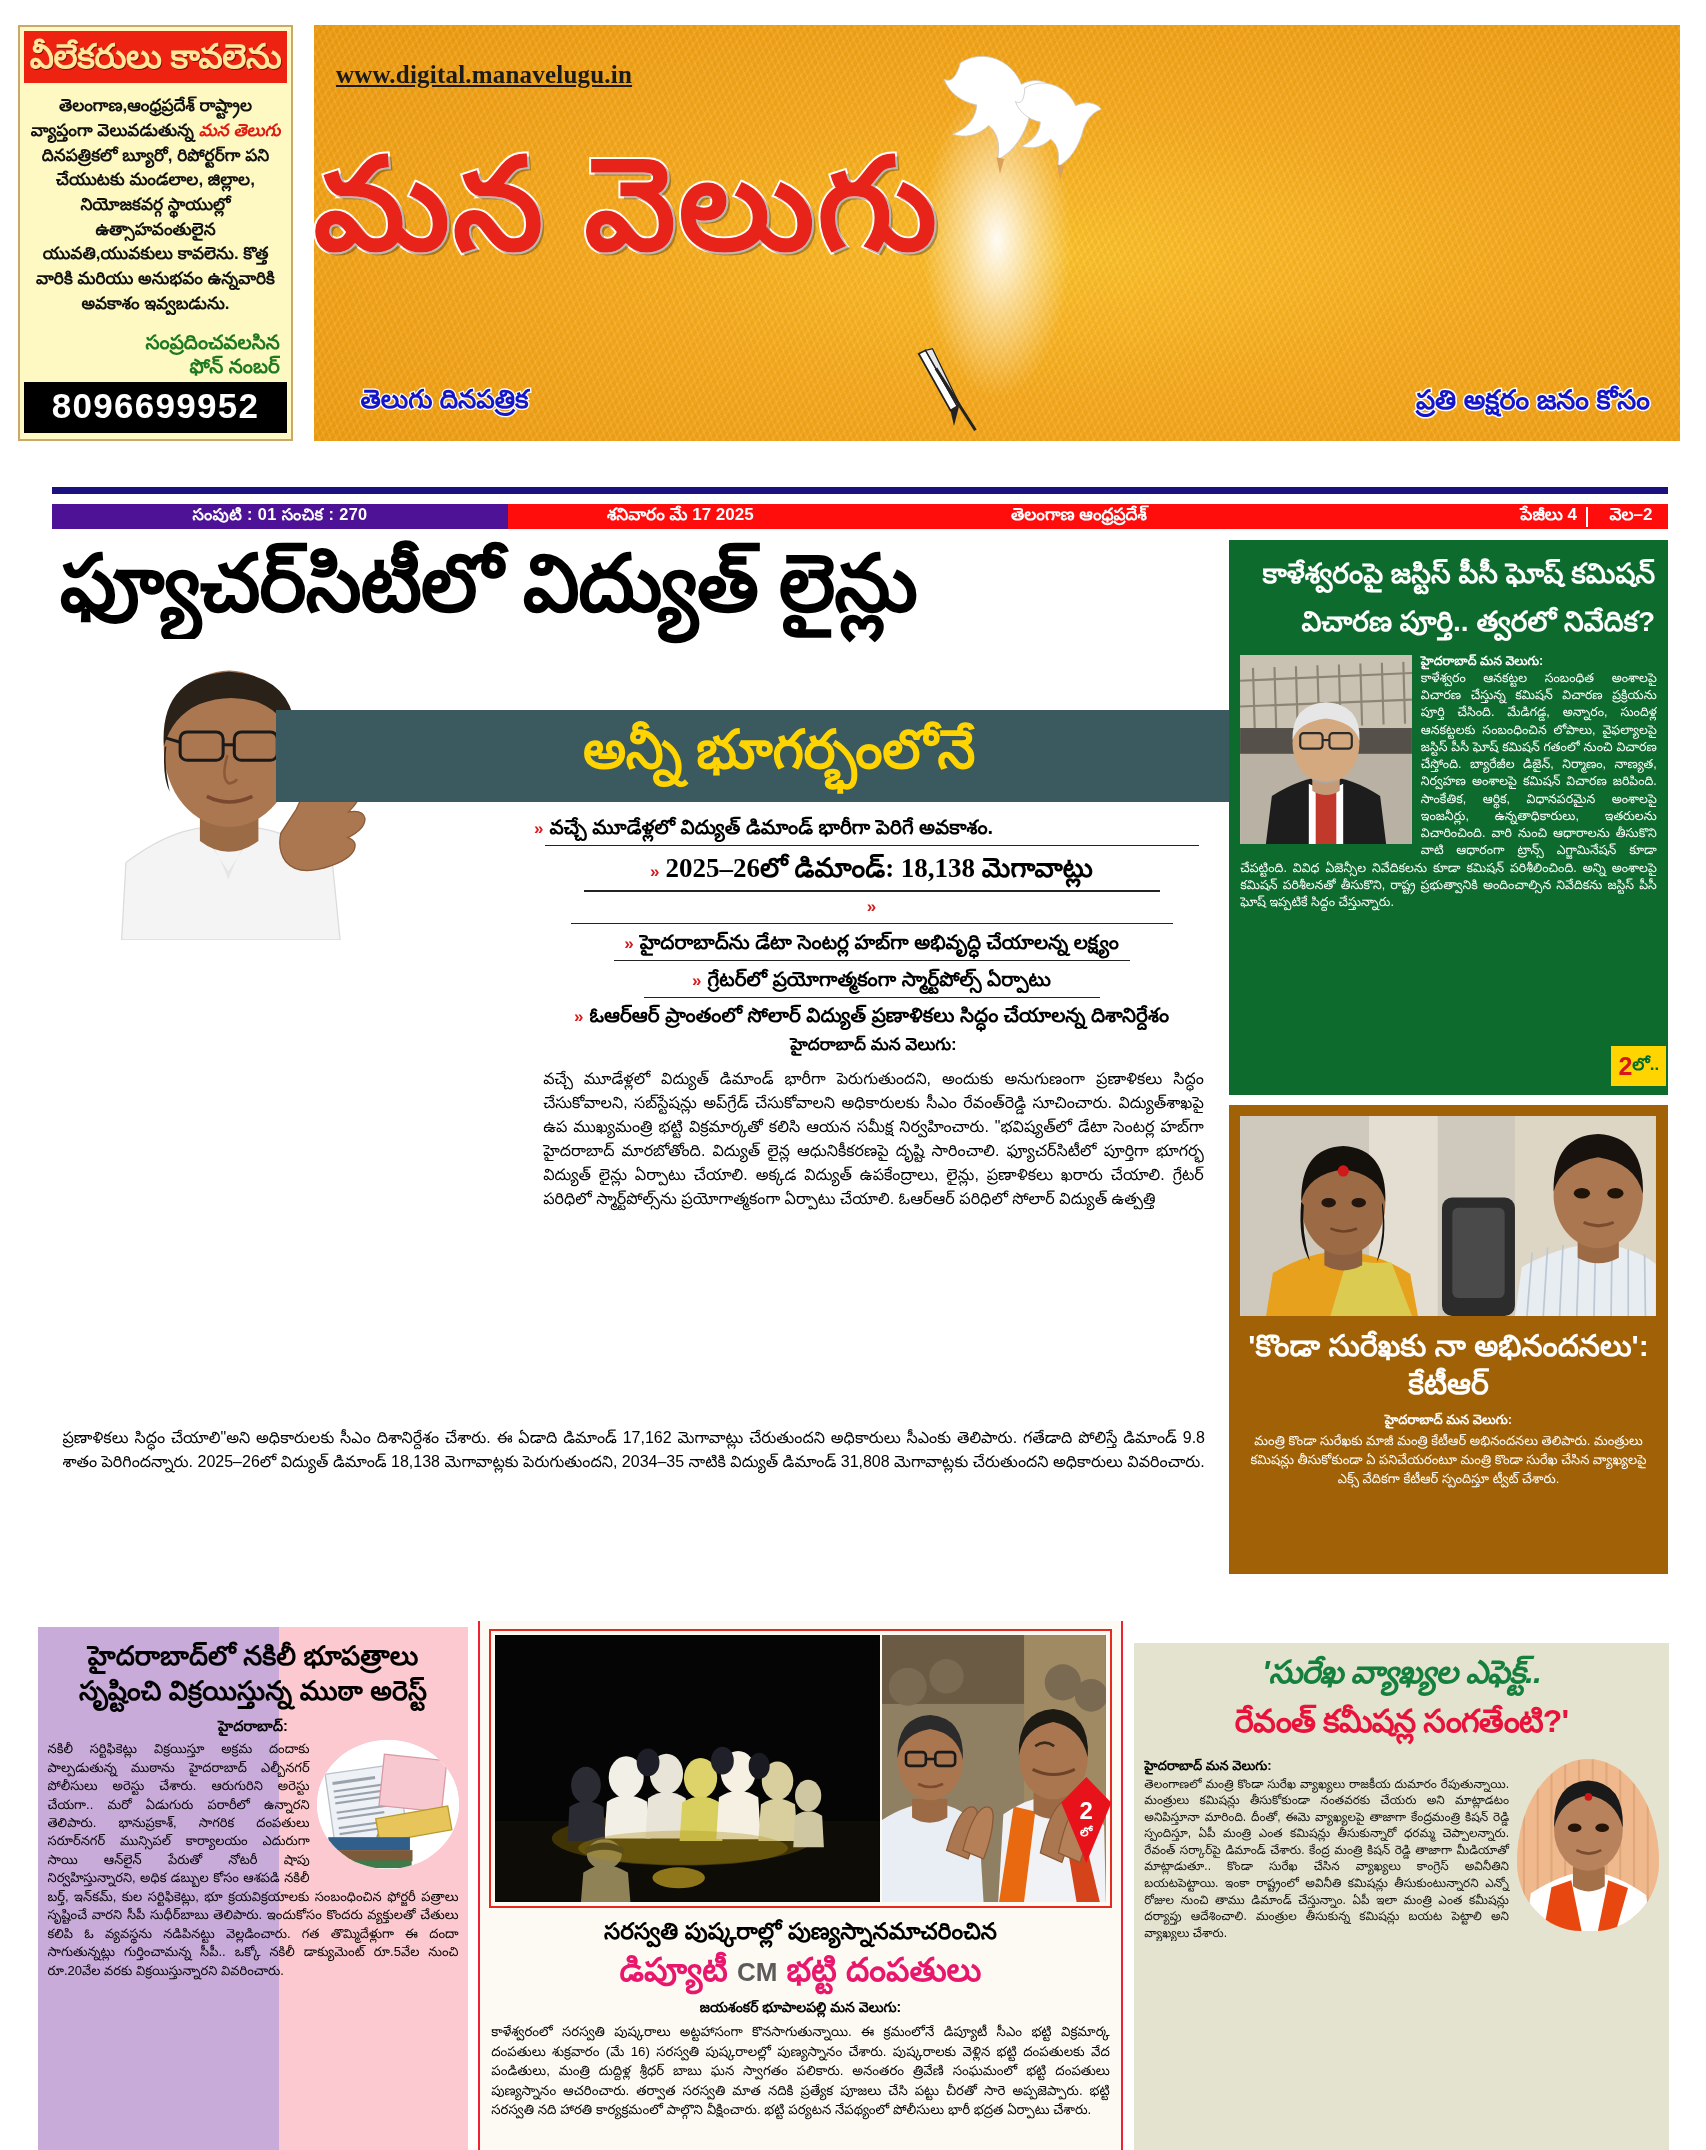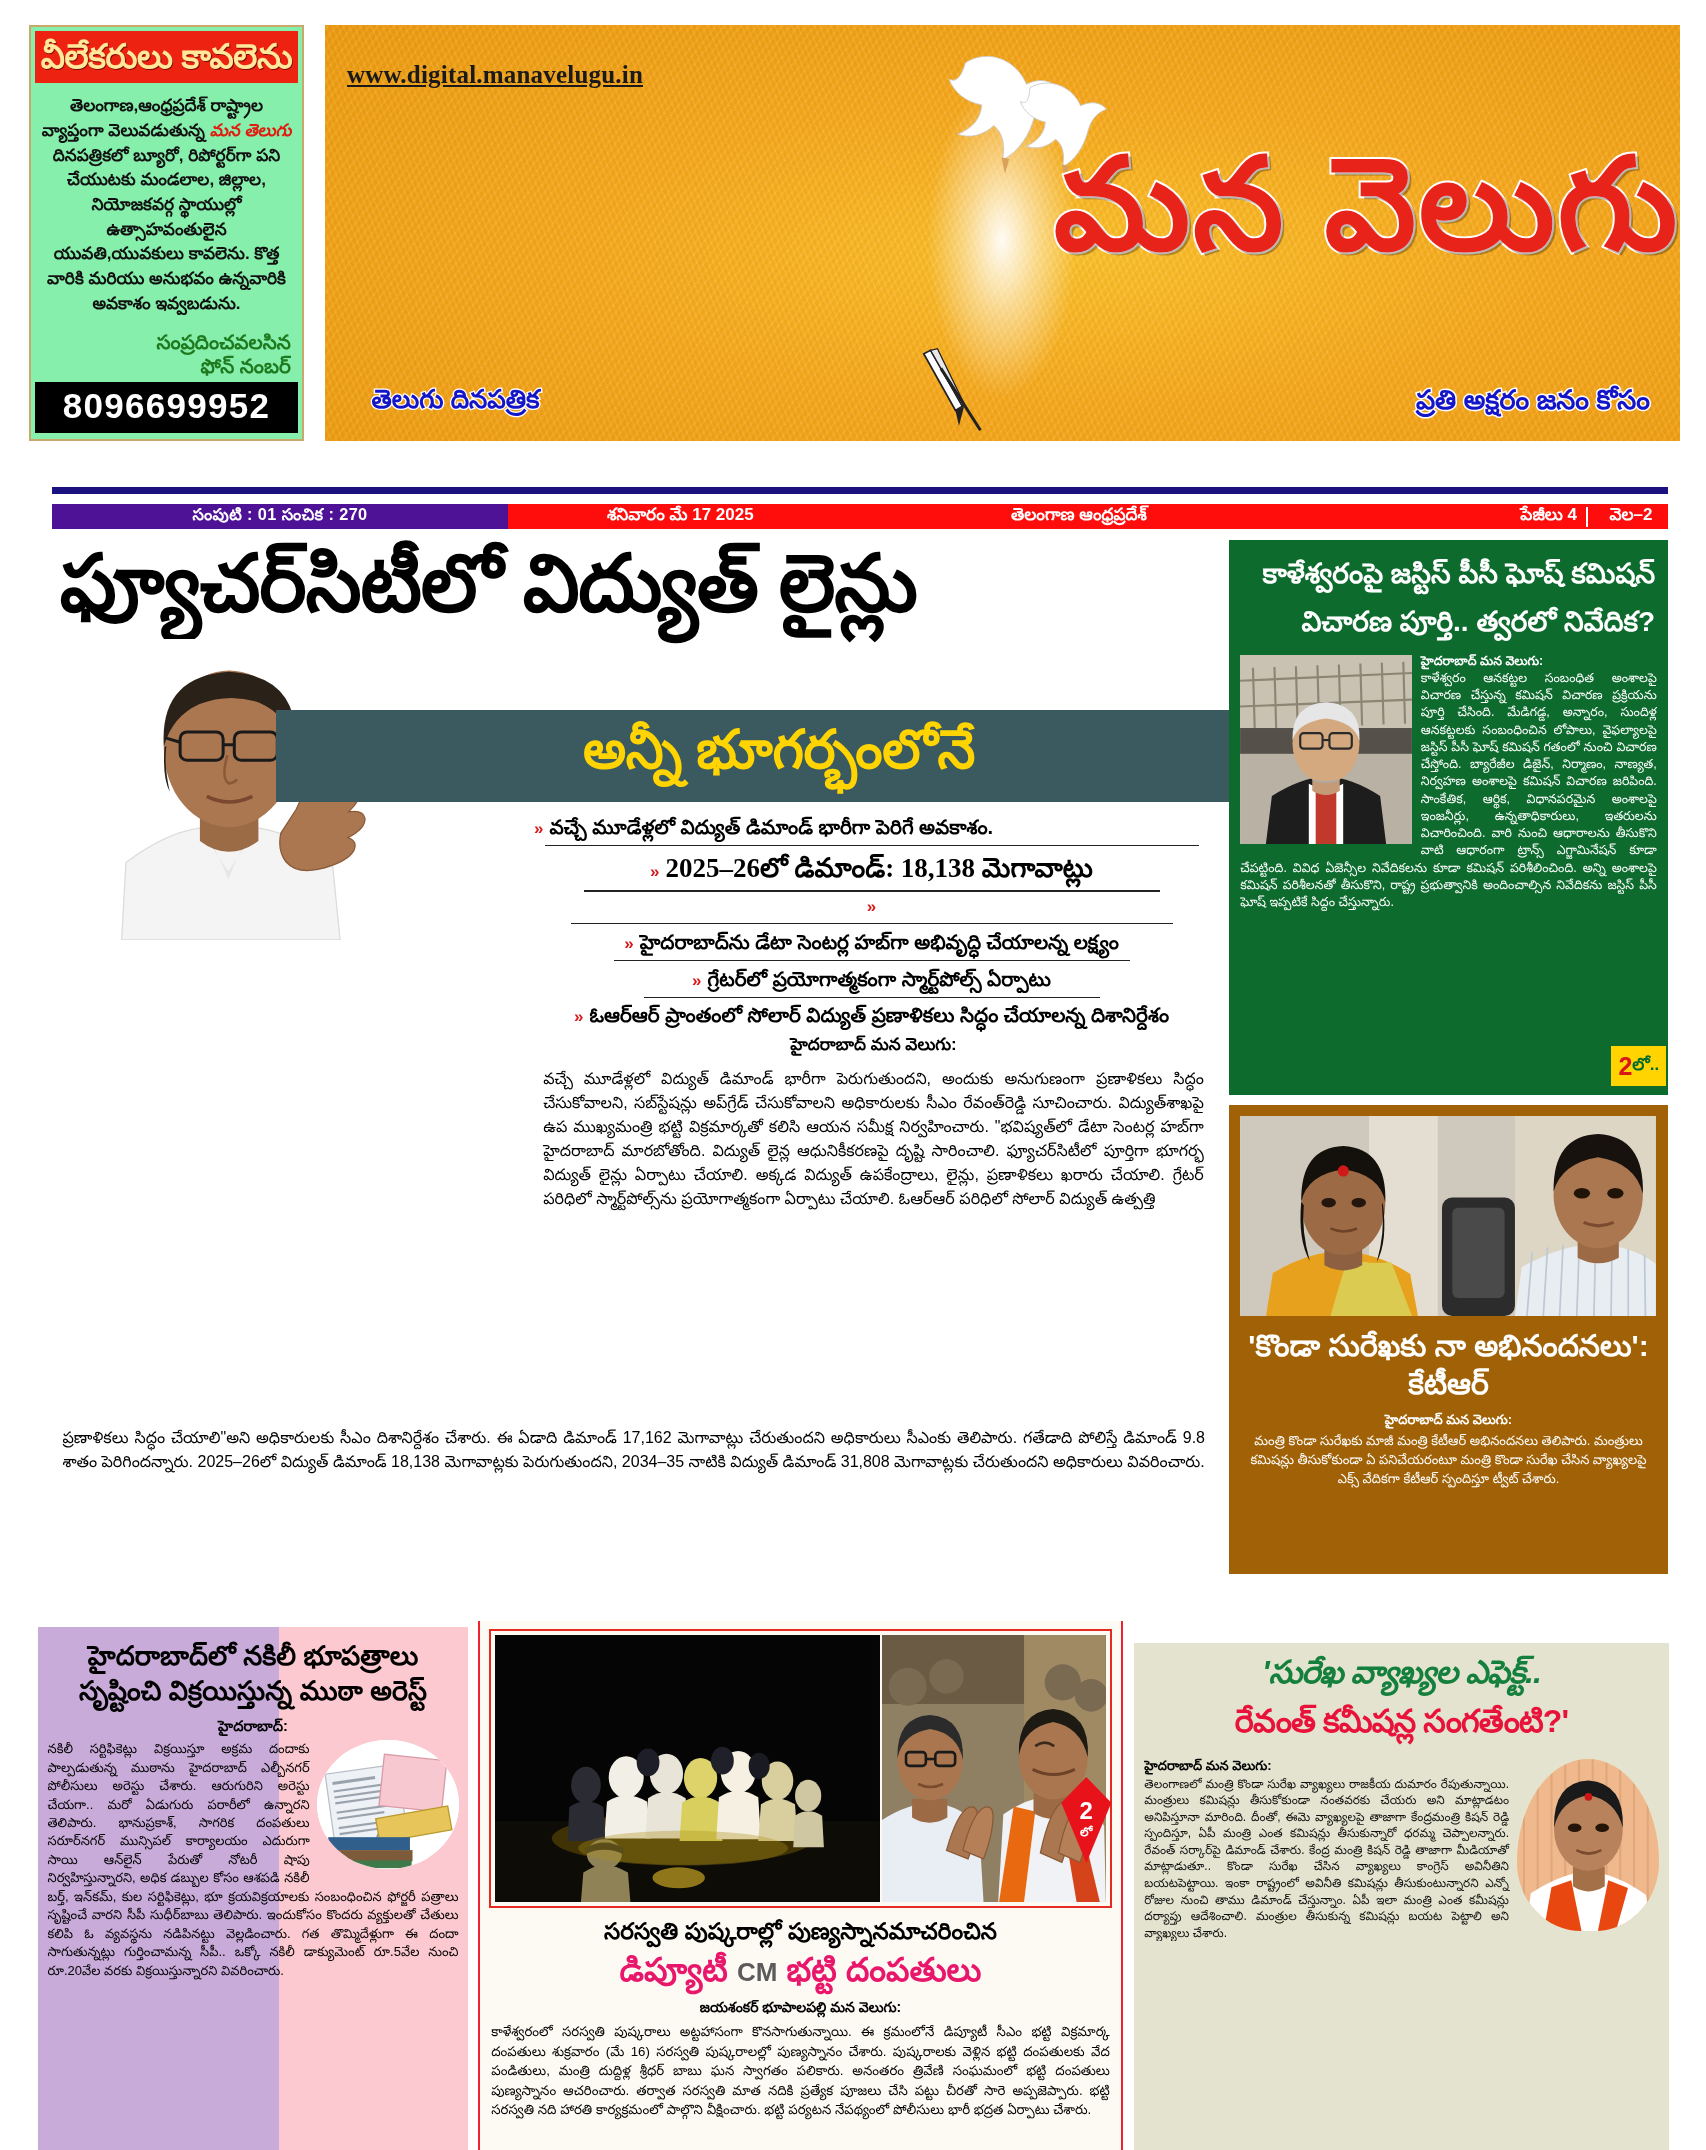--- a/index.html
+++ b/index.html
@@ -9,22 +9,22 @@
     font-family: "Liberation Sans", sans-serif;
     overflow: hidden;
   }
   .page { position: relative; width: 1707px; height: 2794px; background: #fff; }
 
   
   .topband { position: absolute; left: 0; top: 0; width: 1707px; height: 473px; display: flex; }
 
   
   .ad-box {
-    width: 275px; margin: 25px 0 0 29px; height: 416px;
-    border: 2.6px solid #c8a96a; background: #86efac;
+    width: 275px; margin: 25px 0 0 18px; height: 416px;
+    border: 2.6px solid #c8a96a; background: #fef9c3;
     display: flex; flex-direction: column; padding: 4.3px 4.3px 6px 4.3px;
   }
   .ad-title {
     background: #ee2211; color: #ffe89a; text-align: center;
     font-size: 34px; font-weight: bold; letter-spacing: -0.4px;
     padding: 7.7px 0 10.3px 0; line-height: 1;
     text-shadow: 0.9px 0.9px 0 #7a0800;
   }
   .ad-body {
     flex: 1; color: #111; font-size: 17px; line-height: 1.45;
@@ -57,21 +57,21 @@
     font-size: 25px; color: #1a1a1a; text-decoration: underline; letter-spacing: 0.2px;
   }
   .mast-glow {
     position: absolute; left: 50%; top: 52px; width: 155px; height: 327px;
     transform: translateX(-50%);
     background: radial-gradient(ellipse at 50% 50%, rgba(255,255,255,.95) 0%, rgba(255,255,255,.45) 32%, rgba(255,255,255,0) 68%);
     z-index: 1;
   }
   .doves { position: absolute; left: 50%; top: 12px; transform: translateX(-42%); z-index: 3; }
   .mast-name {
-    position: absolute; left: 0; right: 0; top: 115px; z-index: 4; text-align: right;
+    position: absolute; left: 0; right: 0; top: 115px; z-index: 4; text-align: left;
     font-size: 129px; font-weight: bold; color: #e8231a; line-height: 1;
     letter-spacing: 2.6px;
     text-shadow: 0 0 0 #fff, 3.4px 3.4px 0 rgba(0,0,0,.28);
     -webkit-text-stroke: 3.9px #ffffff;
     paint-order: stroke fill;
   }
   .mast-sub-left {
     position: absolute; left: 47px; bottom: 20px; z-index: 5;
     font-size: 26px; font-weight: bold; color: #1414c8;
     -webkit-text-stroke: 2.6px #ffffff; paint-order: stroke fill;

